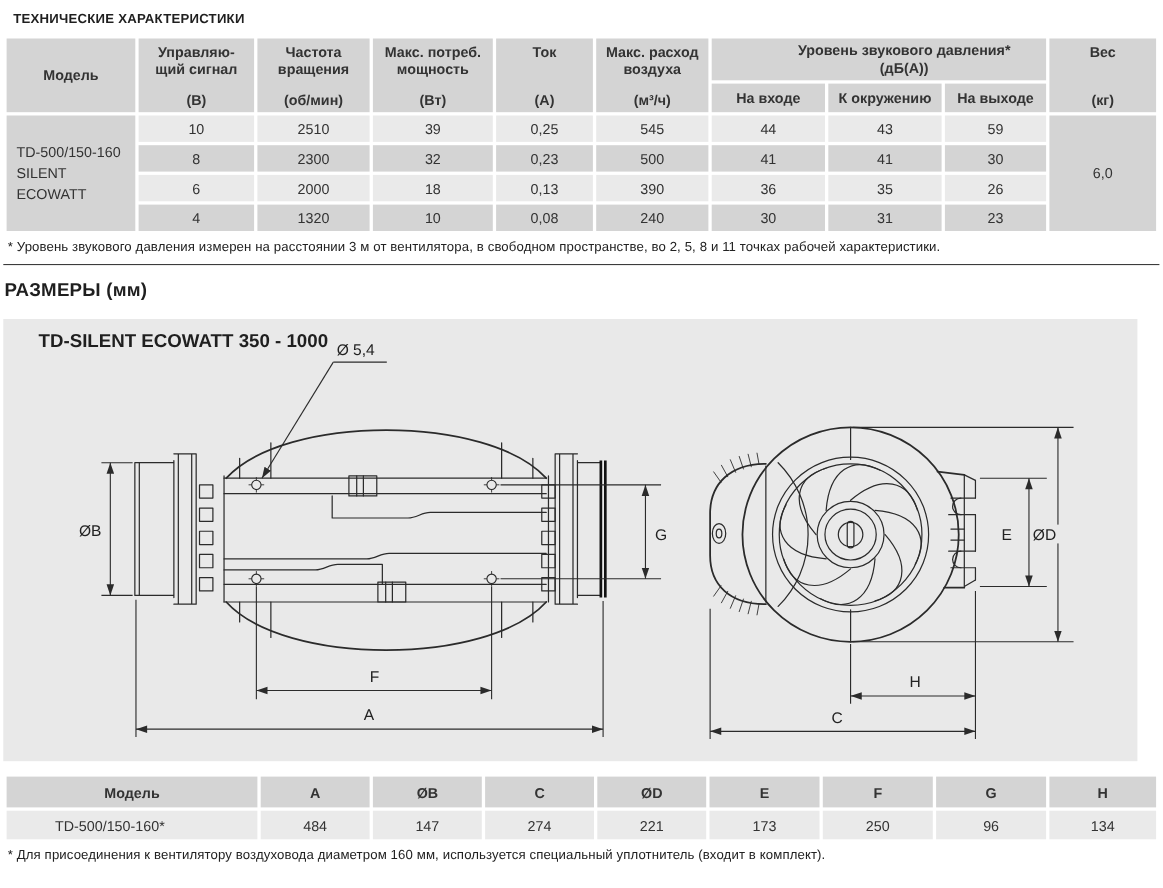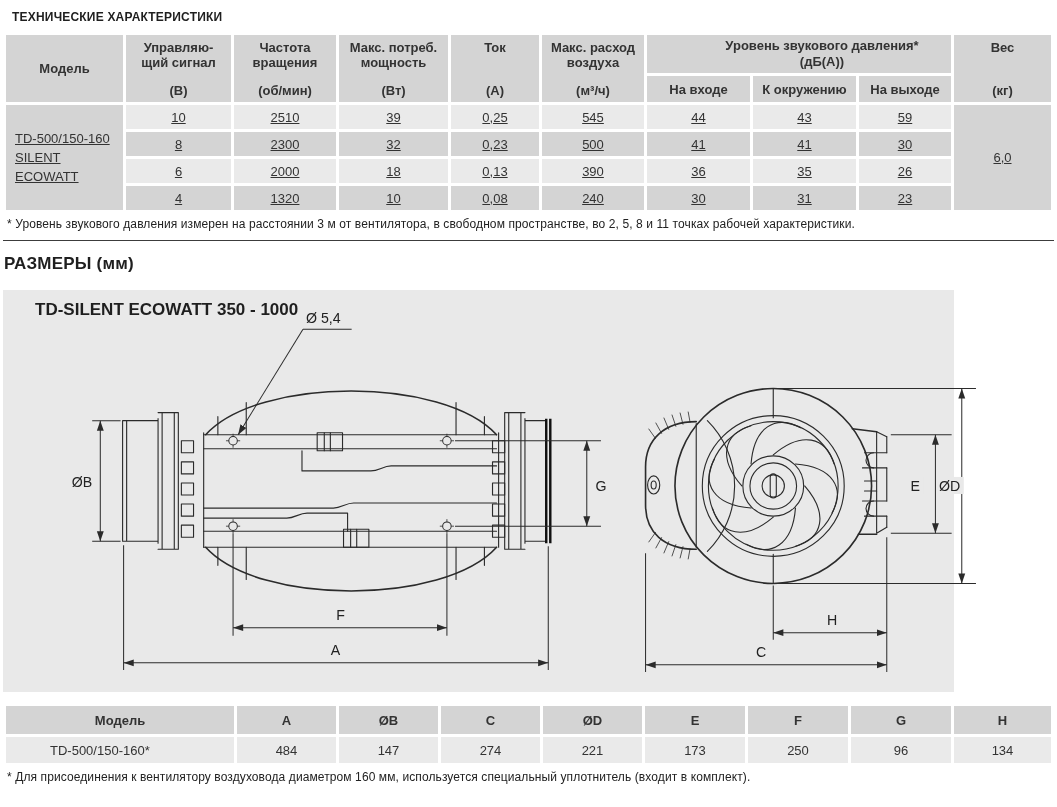--- a/index.html
+++ b/index.html
@@ -23,32 +23,32 @@
   .pre{white-space:pre-line;}
 
   
   .spec{width:1051px;}
   .spec th.h2row{height:24px;}
   .spec .split{height:67px;display:flex;flex-direction:column;justify-content:space-between;
                align-items:center;padding:5px 0 4px 0;}
   .spec .split .lbl{line-height:15px;text-align:center;}
   .spec .split .unit{line-height:14px;}
   .spec .grp{height:36px;vertical-align:middle;line-height:16px;padding-left:48px;}
-  .spec td{height:24px;text-align:center;text-decoration:underline;}
+  .spec td{height:24px;text-align:center;}
   .spec td.model{background:var(--row_dark);text-align:left;padding-left:9px;line-height:19px;font-size:13px;}
   .spec td.weight{background:var(--row_dark);}
   .spec tr.lt td.num{background:var(--row_light);}
   .spec tr.dk td.num{background:var(--row_dark);}
   .modelHead{vertical-align:middle;}
 
   .footnote{font-size:12px;color:#222;margin:4px 0 0 4px;letter-spacing:.1px;}
   .divider{width:1051px;height:0;border-top:1px solid #3c3c3c;margin-top:9px;}
 
   
-  .panel{position:relative;width:951px;height:402px;background:var(--panel_bg);margin-top:16px;}
+  .panel{position:relative;width:1031px;height:402px;background:var(--panel_bg);margin-top:16px;}
   .panel .ptitle{position:absolute;left:32px;top:10px;font-size:17px;font-weight:bold;color:#1f1f1f;}
   .panel svg{position:absolute;left:0;top:0;}
   .dwg{stroke:var(--ink);stroke-width:1.1;fill:none;stroke-linecap:round;stroke-linejoin:round;}
   .dwg2{stroke:var(--ink);stroke-width:1.6;fill:none;stroke-linecap:round;}
   .dark{stroke:#111;stroke-width:2.4;fill:none;}
   .dim{stroke:var(--ink);stroke-width:1;fill:none;}
   .hole{fill:var(--panel_bg);stroke:var(--ink);stroke-width:1;}
   .tick{stroke:var(--ink);stroke-width:.8;fill:none;}
   .ko{fill:var(--panel_bg);}
   text.dtxt{font-size:14px;fill:#222;font-family:"Liberation Sans",sans-serif;}

